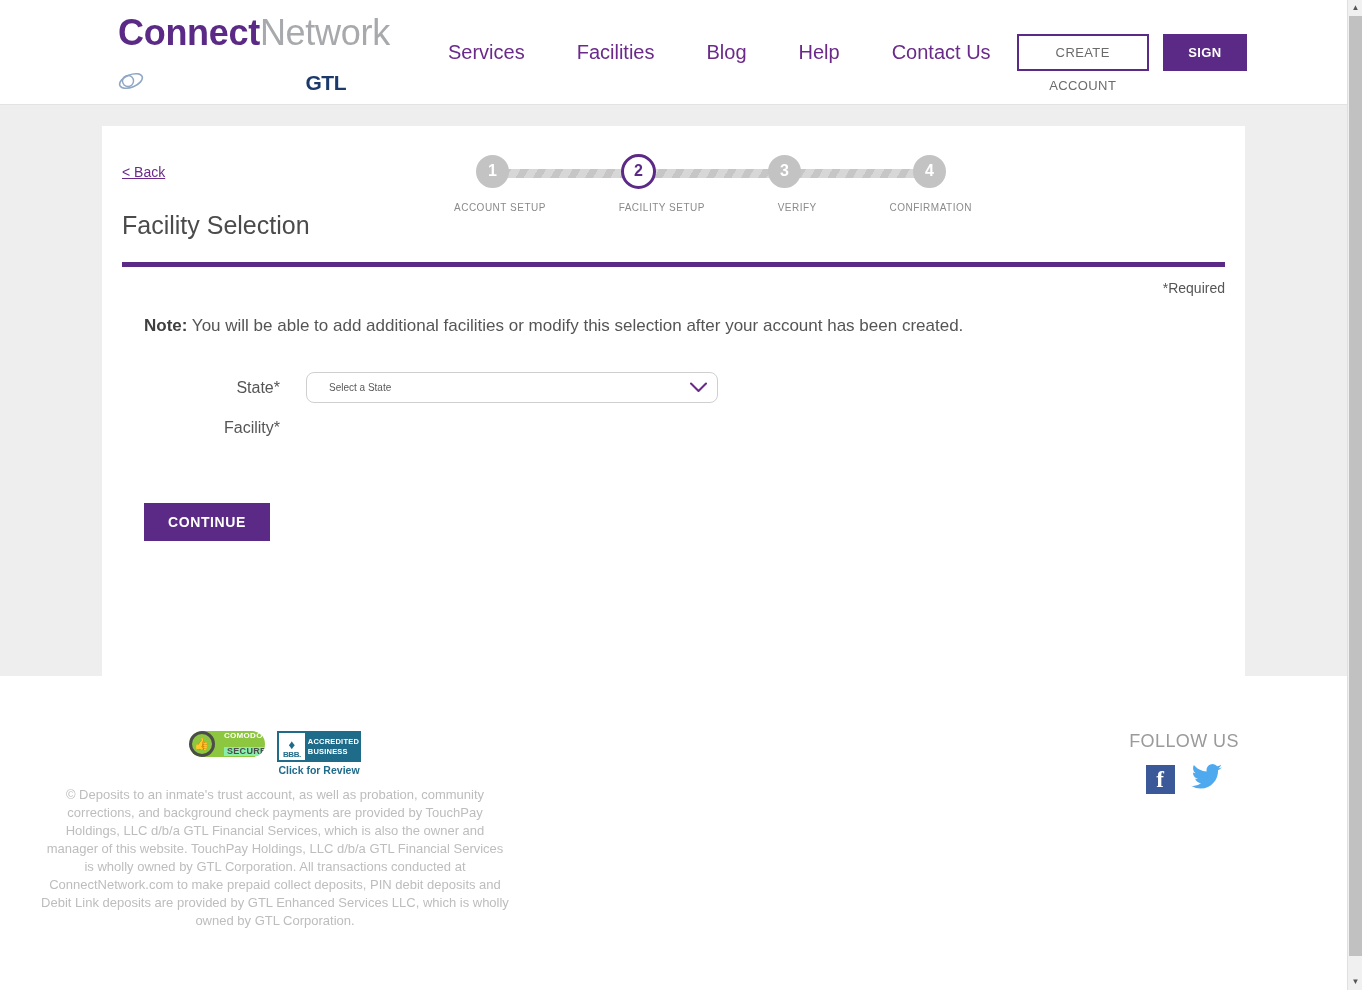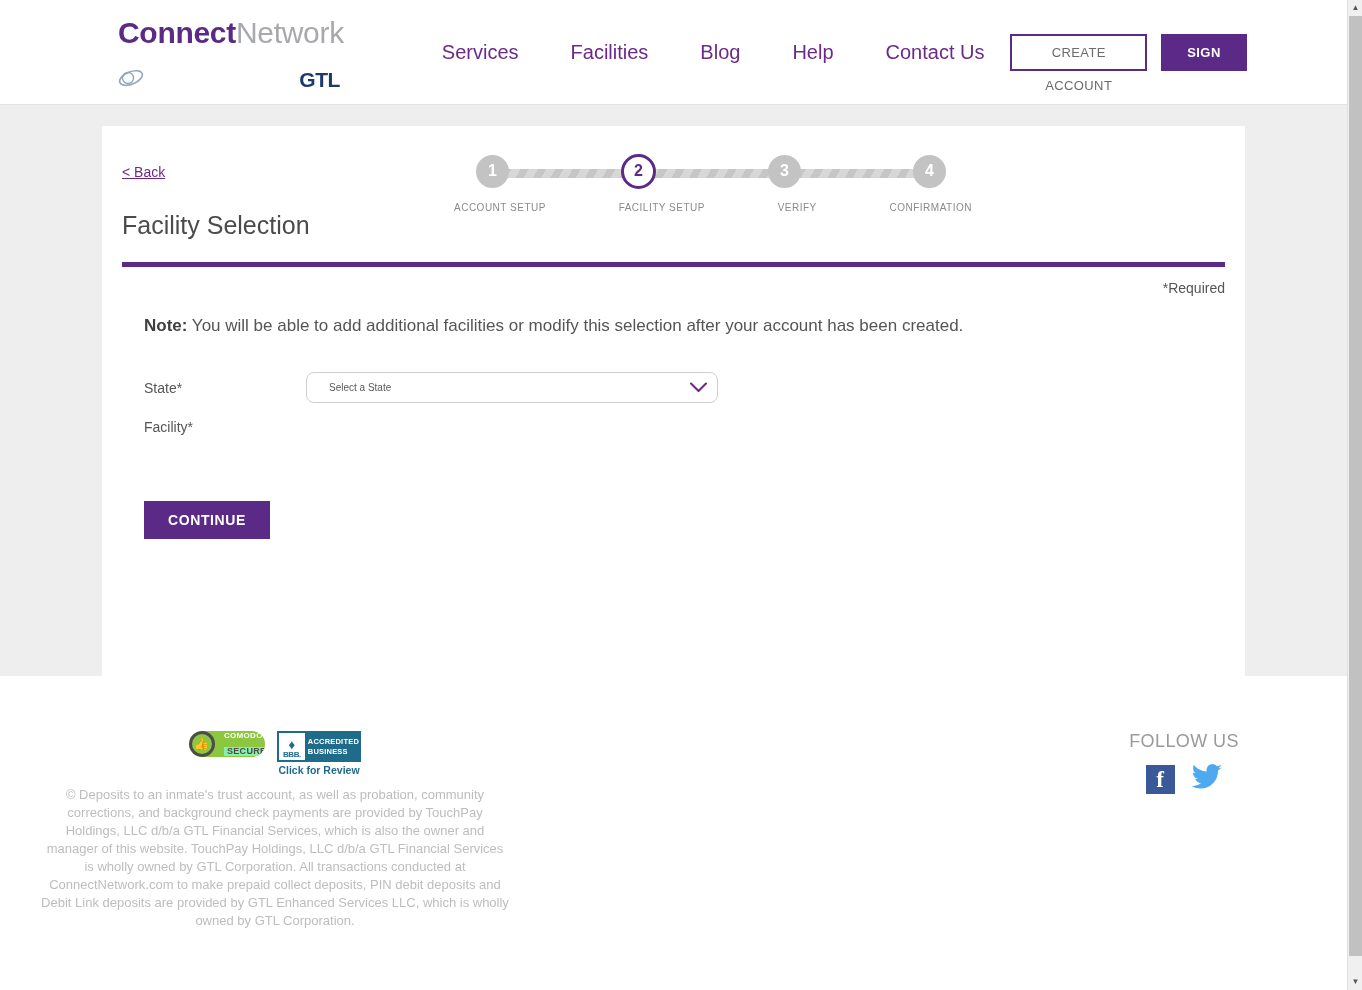--- a/index.html
+++ b/index.html
@@ -55,21 +55,21 @@
     padding: 0 100px 0 118px;
     position: relative;
   }
   .logo {
     width: 232px;
     position: relative;
     line-height: 1;
     padding-top: 4px;
   }
   .logo .wordmark {
-    font-size: 30px;
+    font-size: 36px;
     letter-spacing: -0.3px;
     white-space: nowrap;
   }
   .logo .wm-connect { color: #5b2a86; font-weight: bold; }
   .logo .wm-network { color: #a7a9ac; font-weight: 400; }
   .logo .gtl {
     display: flex;
     align-items: center;
     justify-content: space-between;
     margin-top: 20px;
@@ -247,22 +247,23 @@
 
   
   .form-area { margin-top: 36px; padding-left: 42px; }
   .form-row {
     display: flex;
     align-items: center;
     margin-bottom: 16px;
   }
   .form-row .label {
     width: 162px;
+    text-align: right;
     padding-right: 26px;
-    font-size: 14px;
+    font-size: 16px;
     color: #555555;
     white-space: nowrap;
   }
   .form-row .label .star { color: #555555; }
 
   .select-wrap {
     position: relative;
     width: 412px;
   }
   .select-box {

